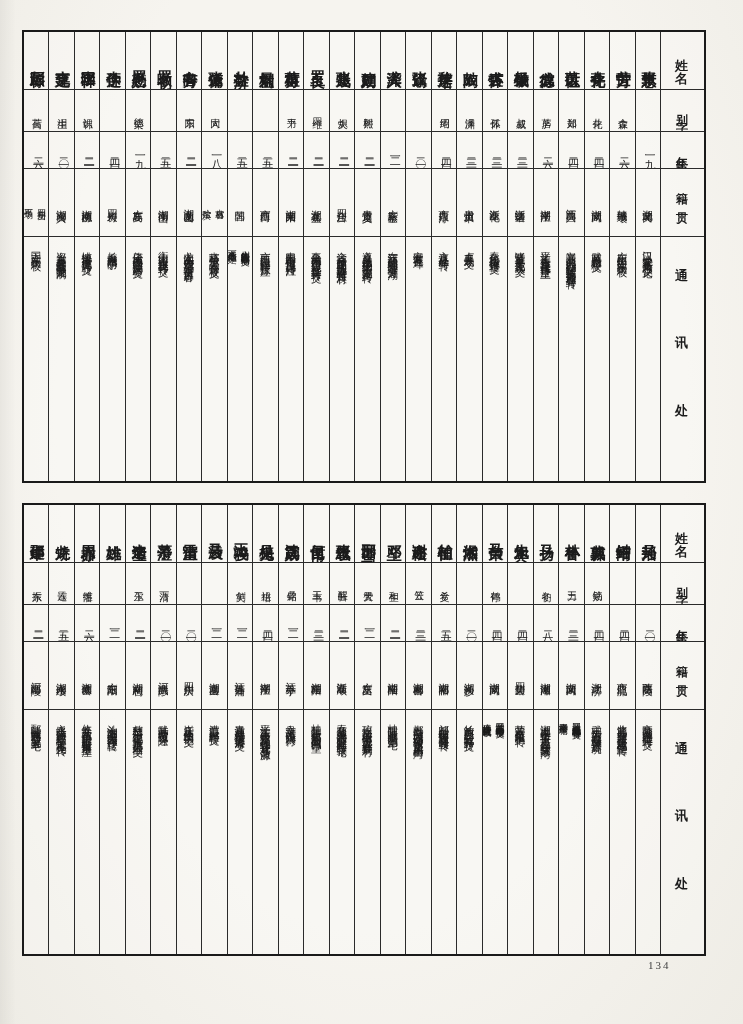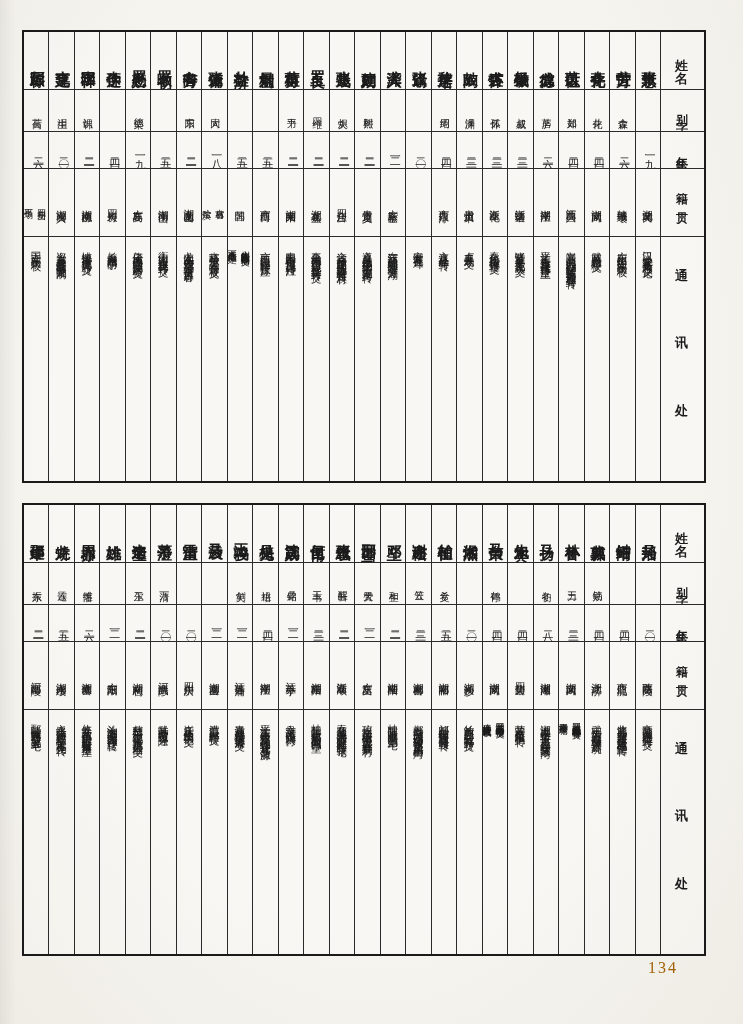--- a/index.html
+++ b/index.html
@@ -45,21 +45,21 @@
   
   .col-h .cell{text-align:center;padding-right:14px;}
   .col-h .rn{letter-spacing:12px;font-size:13px;}
   .col-h .rz{letter-spacing:7px;font-size:12px;font-weight:700;}
   .col-h .ra{letter-spacing:4px;font-size:12px;font-weight:700;}
   .col-h .rj{letter-spacing:20px;font-size:12px;font-weight:700;}
   .col-h .rt{letter-spacing:68px;font-size:13px;font-weight:700;text-align:center;padding:0 14px 0 0;}
   .page-num{
     position:absolute;left:648px;top:959px;
     font-family:"Liberation Serif", serif;
-    font-size:16px;letter-spacing:2px;color:#a16207;
+    font-size:11px;letter-spacing:2px;color:#404040;
   }
 </style>
 </head>
 <body>
 
 <div class="vtable t-top">
   <div class="col col-h">
     <div class="cell rn">姓名</div>
     <div class="cell rz">别字</div>
     <div class="cell ra">年龄</div>

